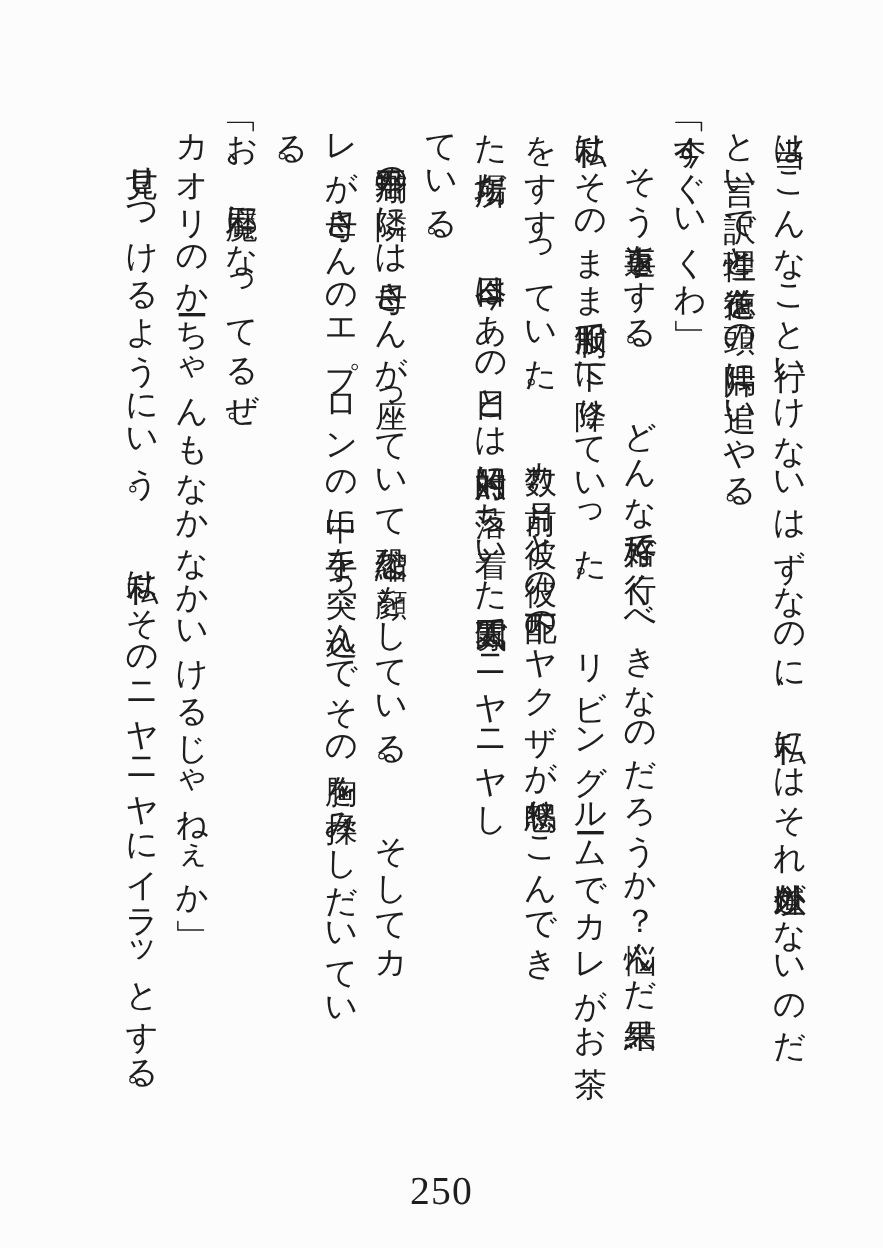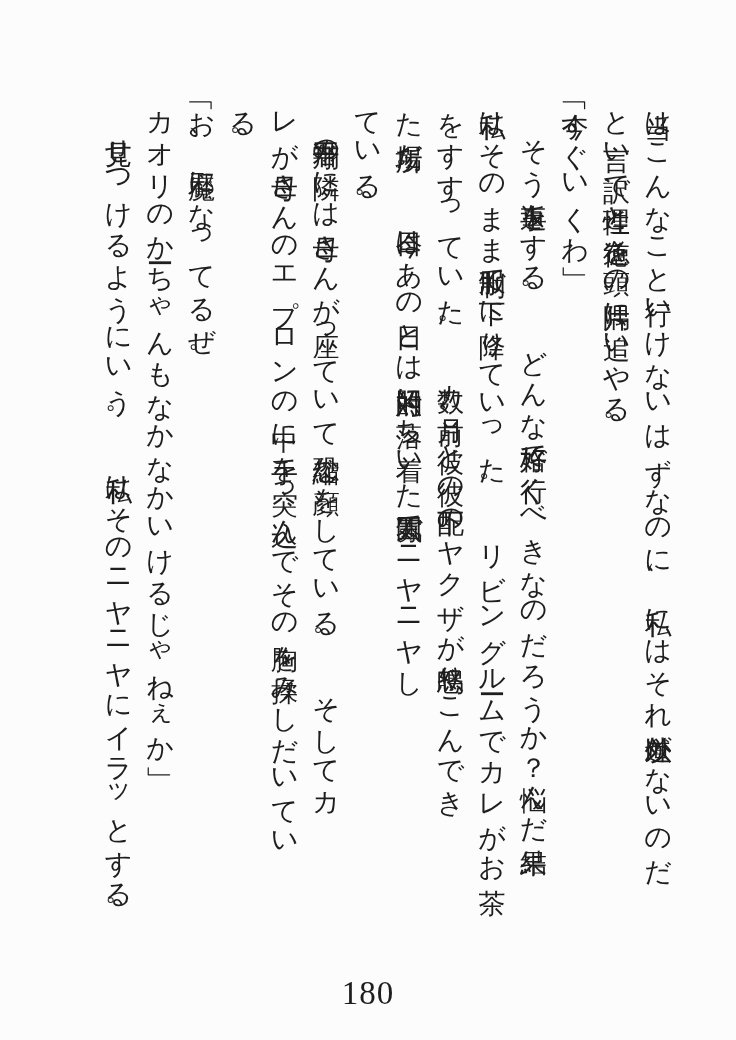--- a/index.html
+++ b/index.html
@@ -61,15 +61,15 @@
     <div class="tline">た場所だ。　今日はあの日とは対照的に落ち着いた雰囲気でニヤニヤし</div>
     <div class="tline">ている。</div>
     <div class="tline">　翔平君の隣には母さんが座っていて恐縮な顔をしている。　そしてカ</div>
     <div class="tline">レが母さんのエプロンの中に手を突っ込んでその胸を揉みしだいてい</div>
     <div class="tline">る。</div>
     <div class="tline">「お、邪魔になってるぜ。</div>
     <div class="tline">カオリのかーちゃんもなかなかいけるじゃねぇか」</div>
     <div class="tline">　見せつけるようにいう。　私はそのニヤニヤにイラッとする。</div>
   </div>
 
-  <div class="page-number">180</div>
+  <div class="page-number">250</div>
 
 </div>
 
 </body></html>

